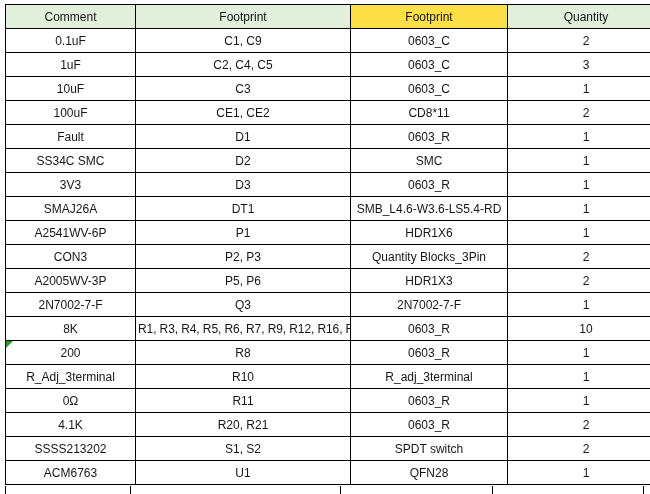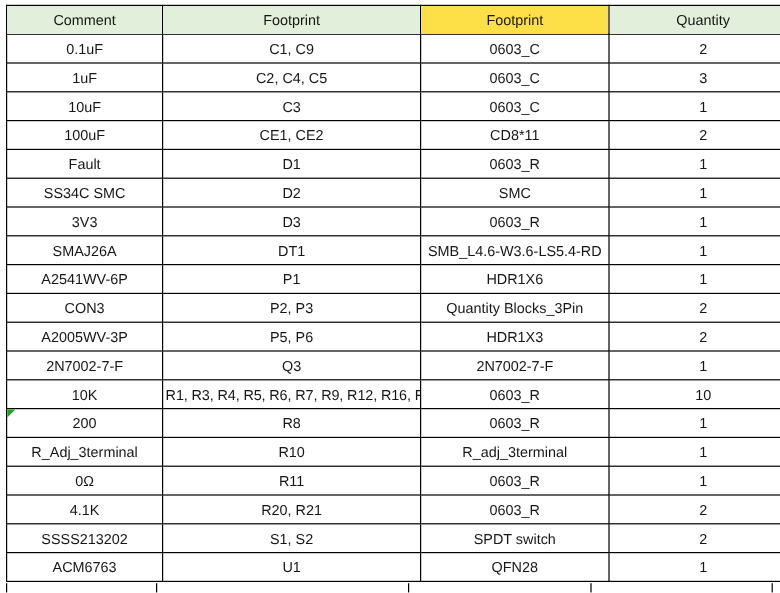--- a/index.html
+++ b/index.html
@@ -137,21 +137,21 @@
           <td class="col-2">HDR1X3</td>
           <td class="col-3">2</td>
         </tr>
         <tr>
           <td class="col-0">2N7002-7-F</td>
           <td class="col-1">Q3</td>
           <td class="col-2">2N7002-7-F</td>
           <td class="col-3">1</td>
         </tr>
         <tr>
-          <td class="col-0">10K</td>
+          <td class="col-0">8K</td>
           <td class="col-1 long">R1, R3, R4, R5, R6, R7, R9, R12, R16, R19</td>
           <td class="col-2">0603_R</td>
           <td class="col-3">10</td>
         </tr>
         <tr>
           <td class="col-0"><span class="error-marker" style="border-top-color: rgb(33, 161, 33);"></span><span>200</span></td>
           <td class="col-1">R8</td>
           <td class="col-2">0603_R</td>
           <td class="col-3">1</td>
         </tr>

